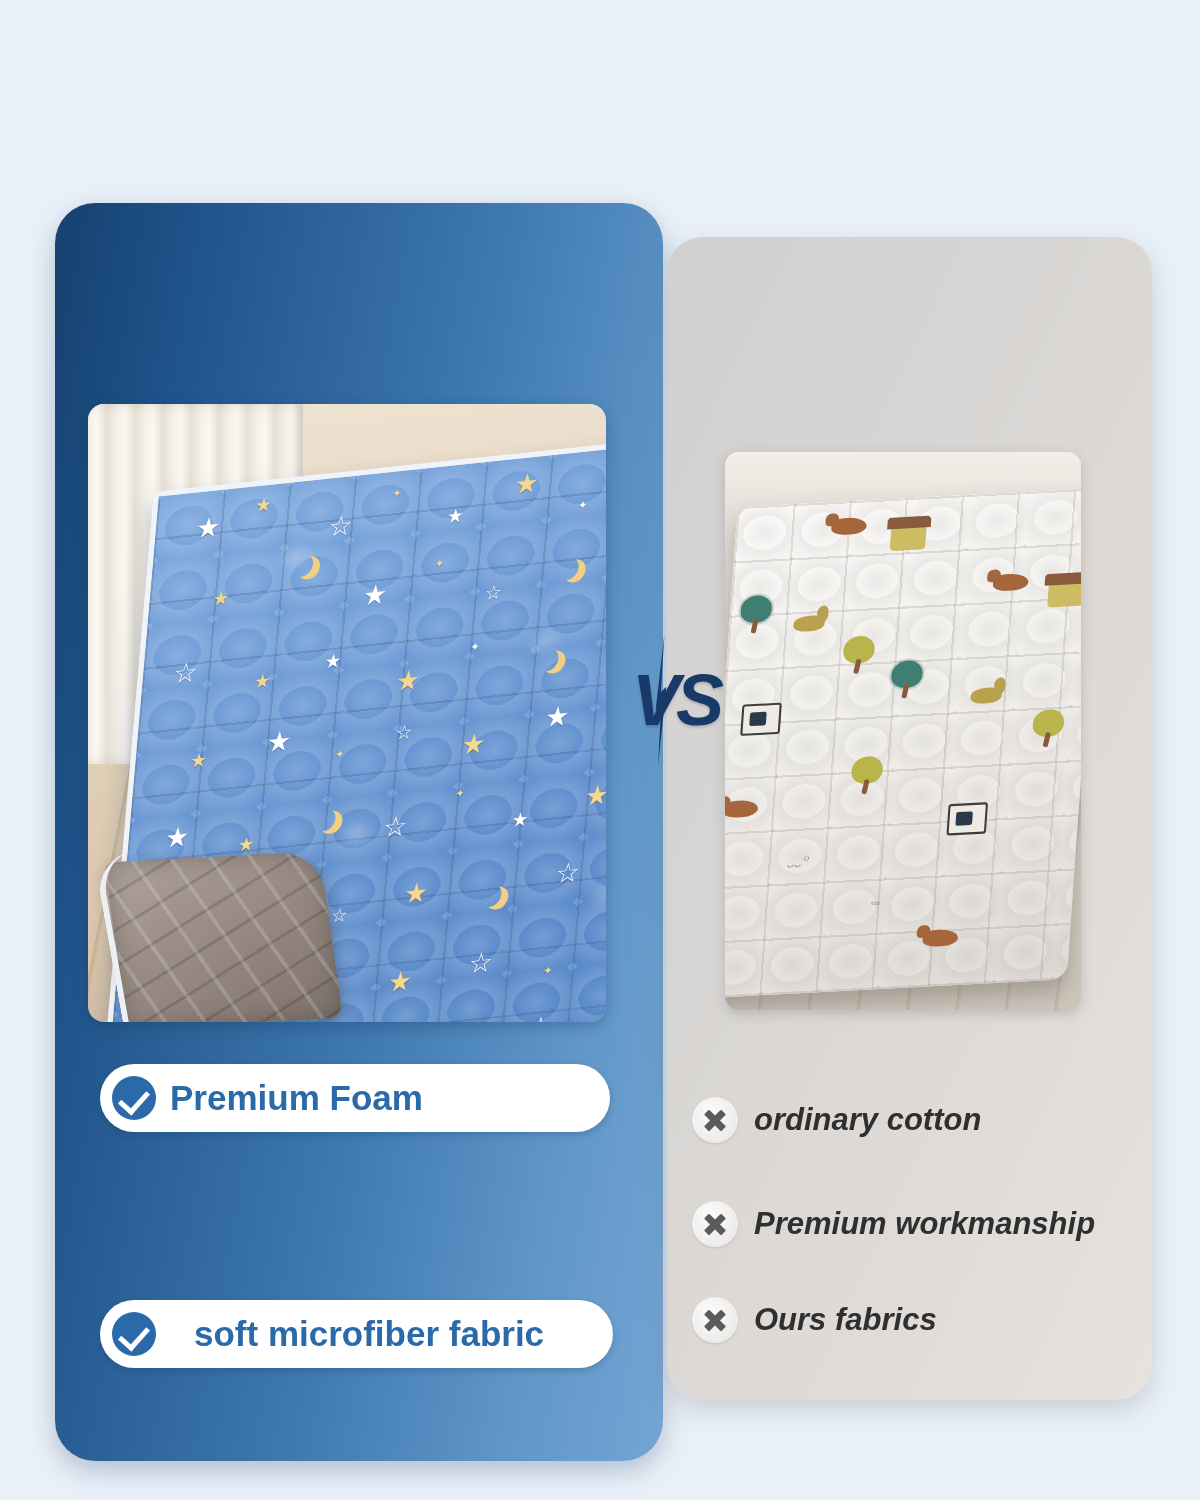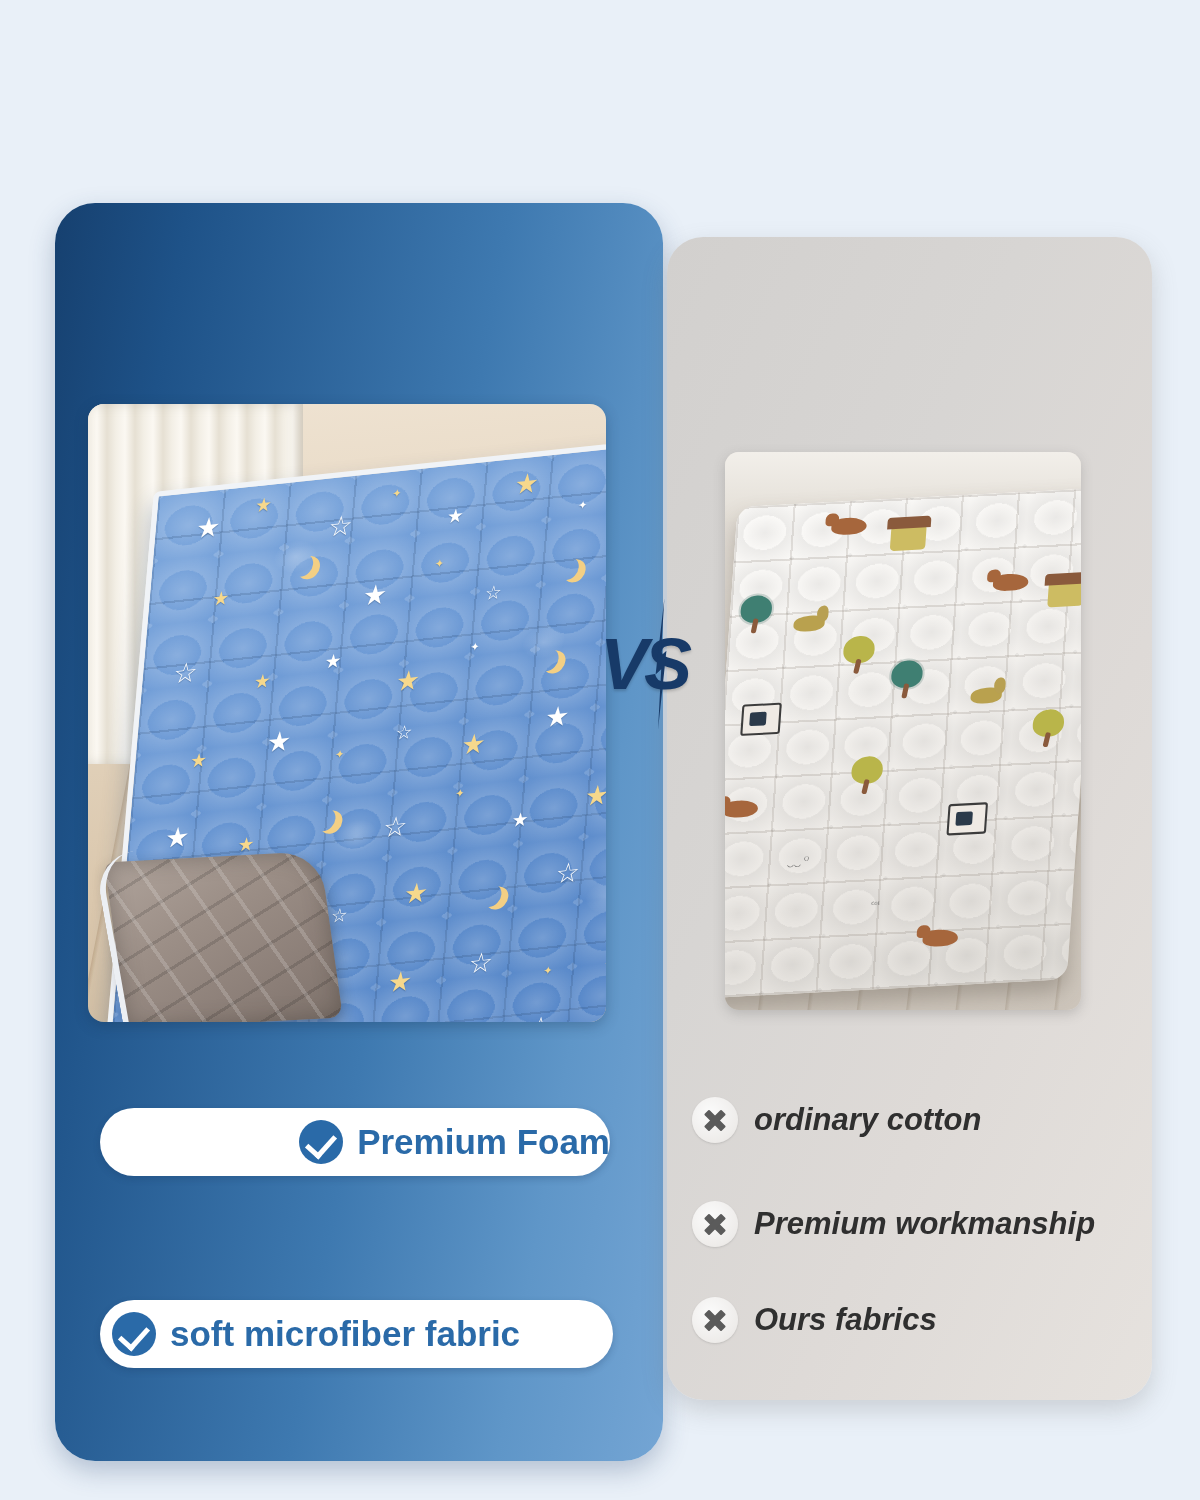--- a/index.html
+++ b/index.html
@@ -159,22 +159,22 @@
   .squirrel{width:30px;height:15px;background:#b9a14e;border-radius:50% 40% 45% 40%;}
   .squirrel::after{content:"";position:absolute;left:22px;top:-9px;width:11px;height:15px;background:#b8a052;border-radius:50% 40% 40% 50%;}
   .house{width:34px;height:24px;background:#cdbc62;border-radius:4px;}
   .house::after{content:"";position:absolute;left:-4px;top:-8px;width:42px;height:11px;background:#8a5a3c;border-radius:4px 4px 0 0;}
   .camp{width:34px;height:26px;background:#efeae4;border:2px solid #3c3c3c;border-radius:3px;}
   .camp::after{content:"";position:absolute;left:6px;top:6px;width:16px;height:13px;background:#2b3a4a;border-radius:2px;}
   .scribble{color:#4a4a4a;font-size:11px;font-family:"Liberation Serif",serif;opacity:.75;}
 
   
   .vs{
-    position:absolute;left:600px;top:604px;width:120px;height:120px;
-    display:flex;align-items:center;justify-content:flex-start;
+    position:absolute;left:600px;top:640px;width:120px;height:120px;
+    display:flex;align-items:center;justify-content:flex-end;
   }
   .vs-text{
     font-size:72px;font-weight:bold;font-style:italic;color:#173a68;
     letter-spacing:-4px;line-height:1;
     text-shadow:0 2px 3px rgba(0,0,0,.18);
     position:relative;z-index:2;
   }
   .vs-bolt{
     position:absolute;left:52px;top:-6px;width:20px;height:132px;
     background:#173a68;
@@ -182,23 +182,23 @@
     z-index:3;
   }
 
   
   .pill{
     position:absolute;left:100px;height:68px;width:510px;
     background:#ffffff;border-radius:34px;
     display:flex;align-items:center;
     box-shadow:0 3px 7px rgba(20,50,90,.24);
   }
-  .pill.p1{top:1108px;justify-content:flex-end;}
+  .pill.p1{top:1064px;}
   .pill.p2{top:1196px;}
-  .pill.p3{top:1300px;width:513px;}
+  .pill.p3{top:1300px;width:513px;gap:24px;}
   .check-circle{
     width:44px;height:44px;border-radius:50%;background:#2a6aa8;
     margin-left:12px;flex:0 0 auto;position:relative;
   }
   .check-circle::after{
     content:"";position:absolute;left:13px;top:9px;
     width:13px;height:23px;border:5px solid #fff;border-top:none;border-left:none;
     transform:rotate(42deg);
   }
   .pill-label{

